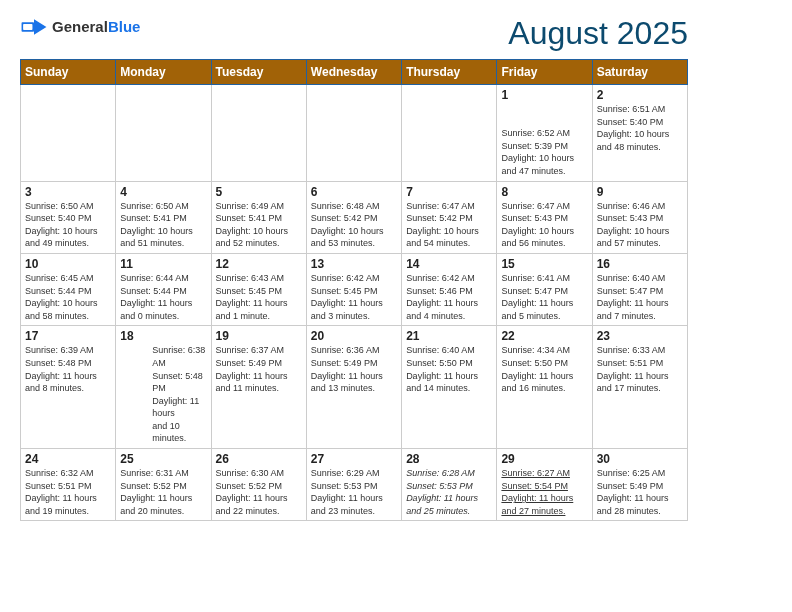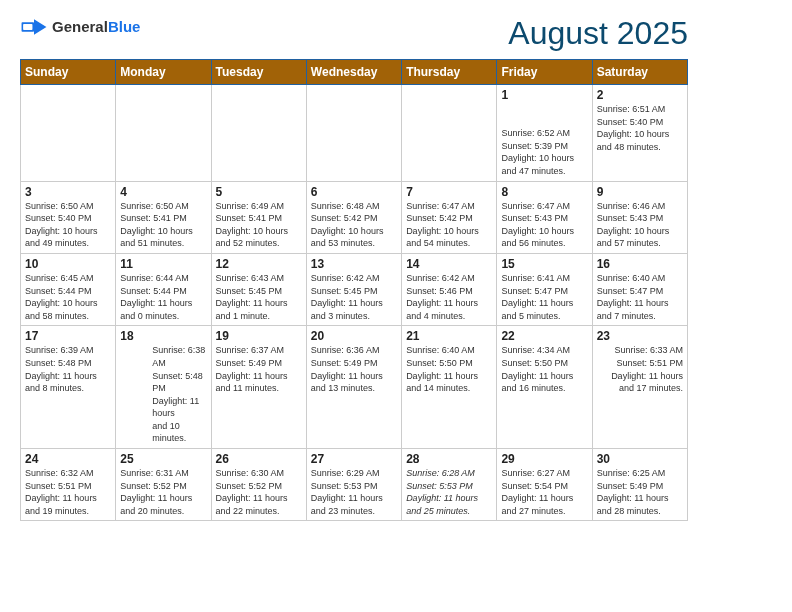--- a/index.html
+++ b/index.html
@@ -280,21 +280,21 @@
           </td>
           <td>
             <span class="day-num">22</span>
             <div class="day-info" style="white-space: pre-line;">Sunrise: 4:34 AM
 Sunset: 5:50 PM
 Daylight: 11 hours
 and 16 minutes.</div>
           </td>
           <td>
             <span class="day-num">23</span>
-            <div class="day-info" style="white-space: pre-line; text-align: right;">Sunrise: 6:33 AM
+            <div class="day-info" style="white-space: pre-line;">Sunrise: 6:33 AM
 Sunset: 5:51 PM
 Daylight: 11 hours
 and 17 minutes.</div>
           </td>
         </tr>
         <tr>
           <td>
             <span class="day-num">24</span>
             <div class="day-info" style="white-space: pre-line;">Sunrise: 6:32 AM
 Sunset: 5:51 PM
@@ -324,21 +324,21 @@
           </td>
           <td>
             <span class="day-num">28</span>
             <div class="day-info" style="white-space: pre-line; font-style: italic;">Sunrise: 6:28 AM
 Sunset: 5:53 PM
 Daylight: 11 hours
 and 25 minutes.</div>
           </td>
           <td>
             <span class="day-num">29</span>
-            <div class="day-info" style="white-space: pre-line;">Sunrise: 6:27 AM
+            <div class="day-info" style="white-space: pre-line; text-decoration: underline;">Sunrise: 6:27 AM
 Sunset: 5:54 PM
 Daylight: 11 hours
 and 27 minutes.</div>
           </td>
           <td>
             <span class="day-num">30</span>
             <div class="day-info" style="white-space: pre-line;">Sunrise: 6:25 AM
 Sunset: 5:49 PM
 Daylight: 11 hours
 and 28 minutes.</div>

